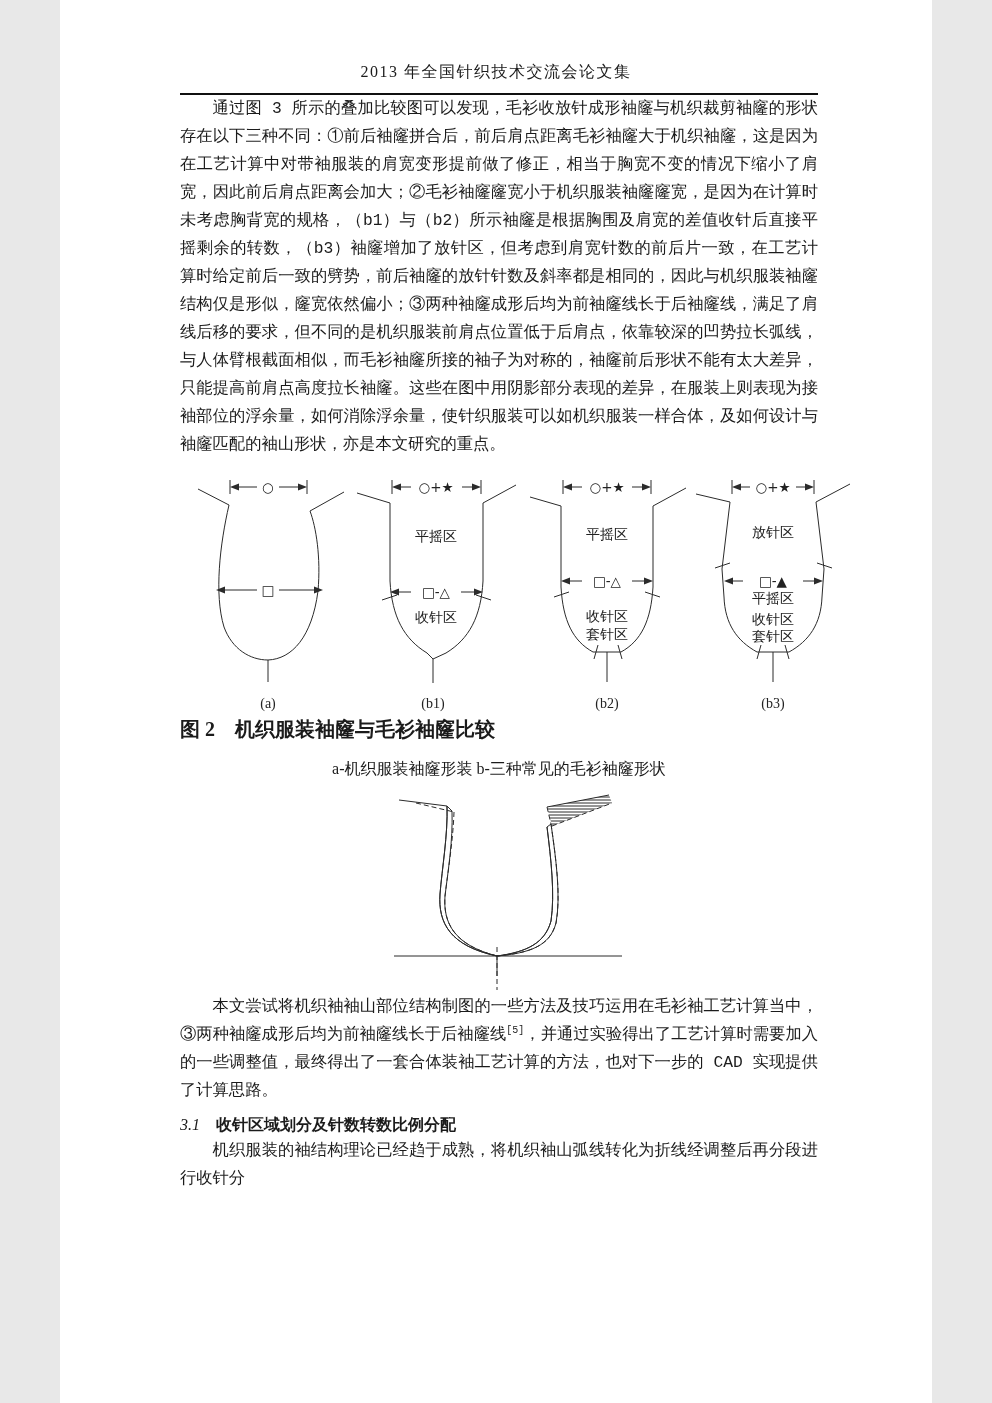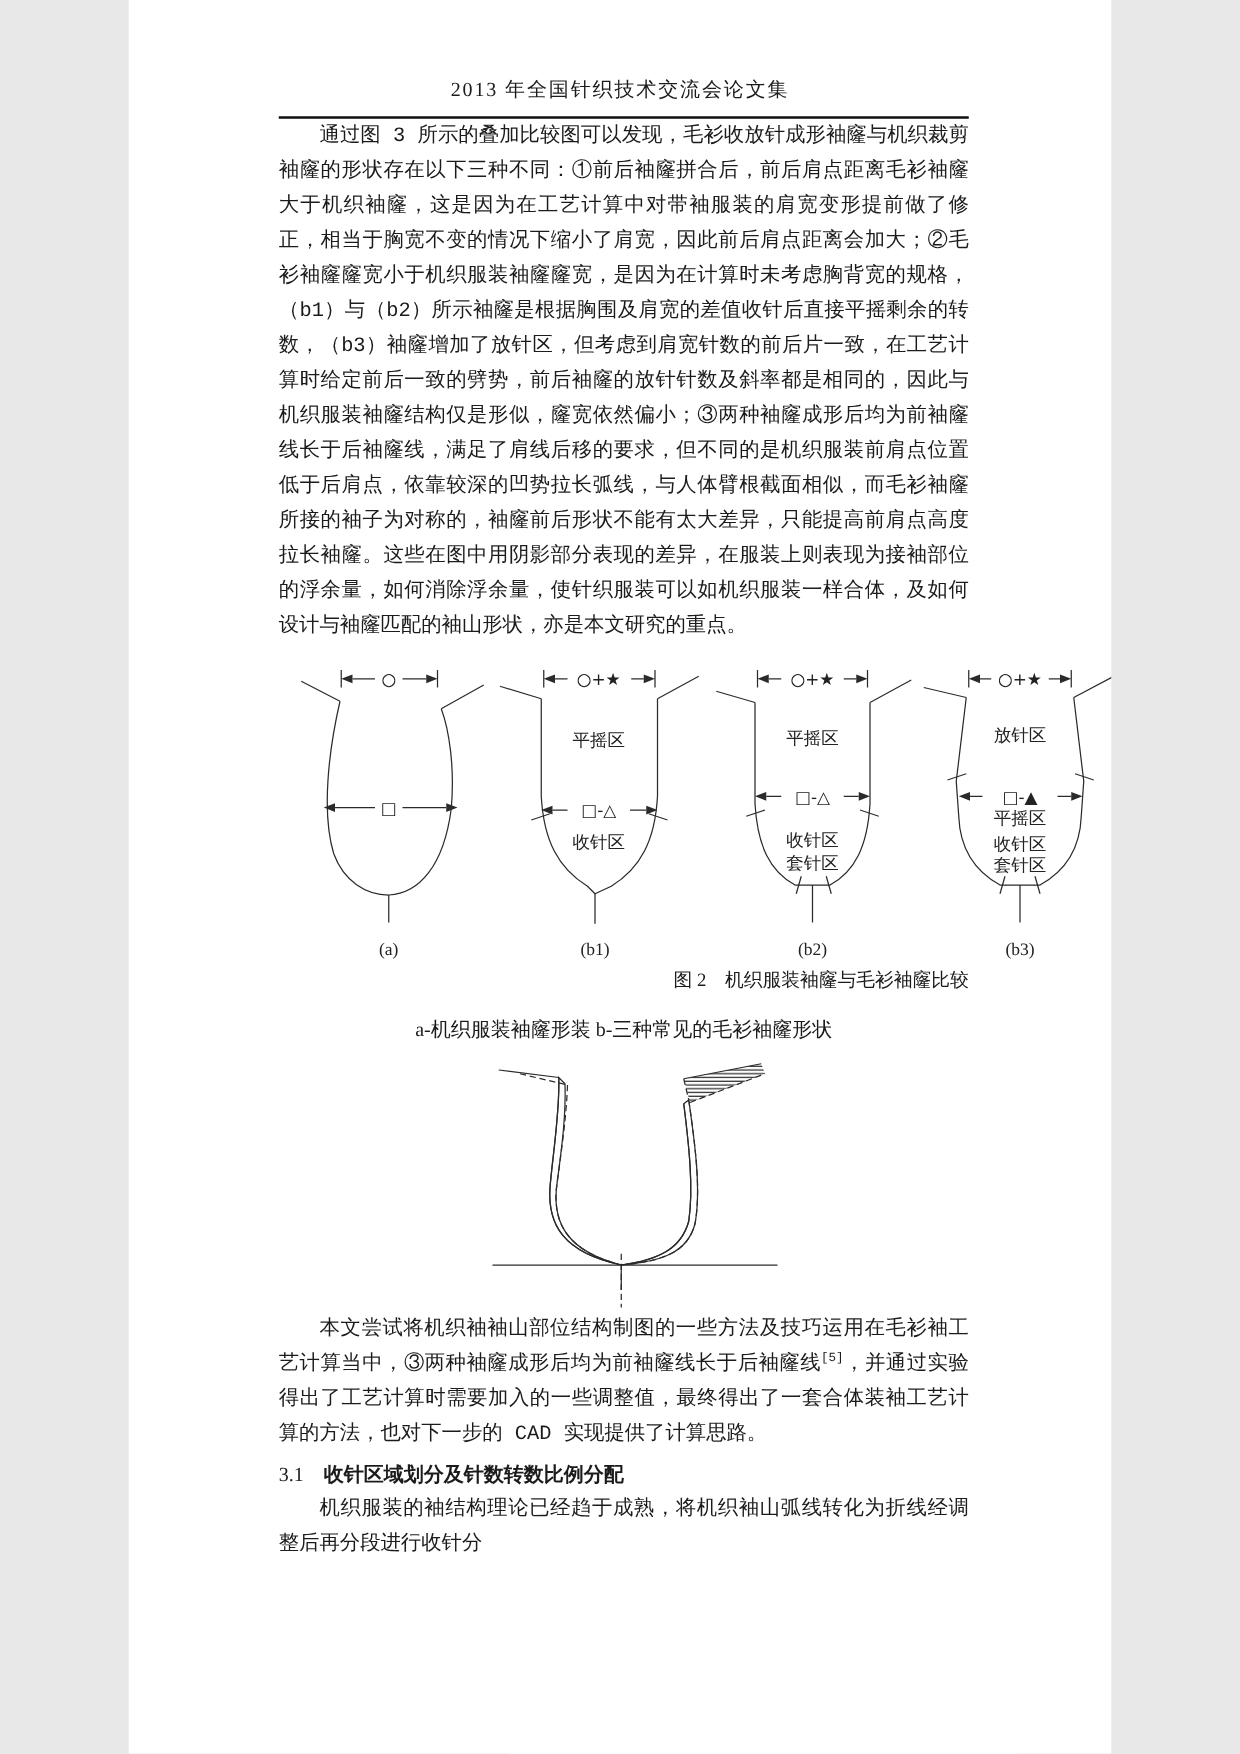--- a/index.html
+++ b/index.html
@@ -1,41 +1,41 @@
 <!DOCTYPE html>
 <html><head>
 <meta charset="utf-8">
 <style>
   html,body{margin:0;padding:0;background:#e8e8e8;}
-  .page{position:relative;width:786px;height:1403px;background:#ffffff;margin:0 auto;
+  .page{position:relative;width:872px;height:1403px;background:#ffffff;margin:0 auto;
         font-family:"Liberation Serif","DejaVu Serif",serif;color:#1b1b1b;overflow:hidden;}
   .content{margin:0 114px 0 120px;}
   .header-title{text-align:center;padding-top:62px;font-size:16px;letter-spacing:1.5px;}
   .header-rule{height:2px;background:#101010;margin-top:10px;}
   p.body-text{font-size:16.3px;line-height:28px;text-align:justify;text-justify:inter-ideograph;margin:0;}
   .first-para{margin-top:9px;}
   .indent{text-indent:2em;font-family:Liberation Mono, monospace;}
   sup.cite{font-size:10px;line-height:0;}
   svg.fig{display:block;margin:10px auto 0 auto;}
   svg.fig line,svg.fig path,svg.fig polyline{stroke:#2b2b2b;stroke-width:1;fill:none;}
   svg.fig polygon.ah{fill:#2b2b2b;stroke:none;}
   svg.fig text{fill:#222;}
   text.zone{font-family:"Liberation Serif","DejaVu Serif",serif;font-size:14px;text-anchor:middle;}
   text.sym{font-family:"DejaVu Sans",sans-serif;font-size:13.5px;text-anchor:middle;}
   text.dlabel{font-family:"Liberation Serif","DejaVu Serif",serif;font-size:14px;text-anchor:middle;}
-  .caption{text-align:right;font-size:15px;line-height:25px;margin-top:3px;}
+  .caption{text-align:left;font-size:20px;line-height:25px;margin-top:3px;font-weight:bold;}
   .subcaption{text-align:center;font-size:16px;line-height:25px;margin-top:14px;}
   svg.fig3{display:block;margin:12px auto 0 auto;}
   .dashed{stroke-dasharray:5 3;}
   .h-sec{margin-top:30px;font-family:"Liberation Sans","DejaVu Sans",sans-serif;
          font-weight:bold;font-size:16.5px;line-height:24px;}
   .h-sec .num{font-family:"Liberation Serif","DejaVu Serif",serif;font-weight:bold;margin-right:22px;}
   .h-sub{margin-top:8px;font-family:"Liberation Sans","DejaVu Sans",sans-serif;
          font-weight:bold;font-size:16px;line-height:24px;}
-  .h-sub .num{font-family:"Liberation Serif","DejaVu Serif",serif;font-weight:normal;margin-right:16px;}
+  .h-sub .num{font-family:"Liberation Serif","DejaVu Serif",serif;font-weight:normal;margin-right:16px;font-style:italic;}
   .after-h{margin-top:6px;}
   .page-number{text-align:center;font-size:15px;margin-top:16px;}
 </style>
 </head>
 <body>
 
 <div class="page">
   <div class="header-title">2013 年全国针织技术交流会论文集</div>
   <div class="content">
     <div class="header-rule"></div>

